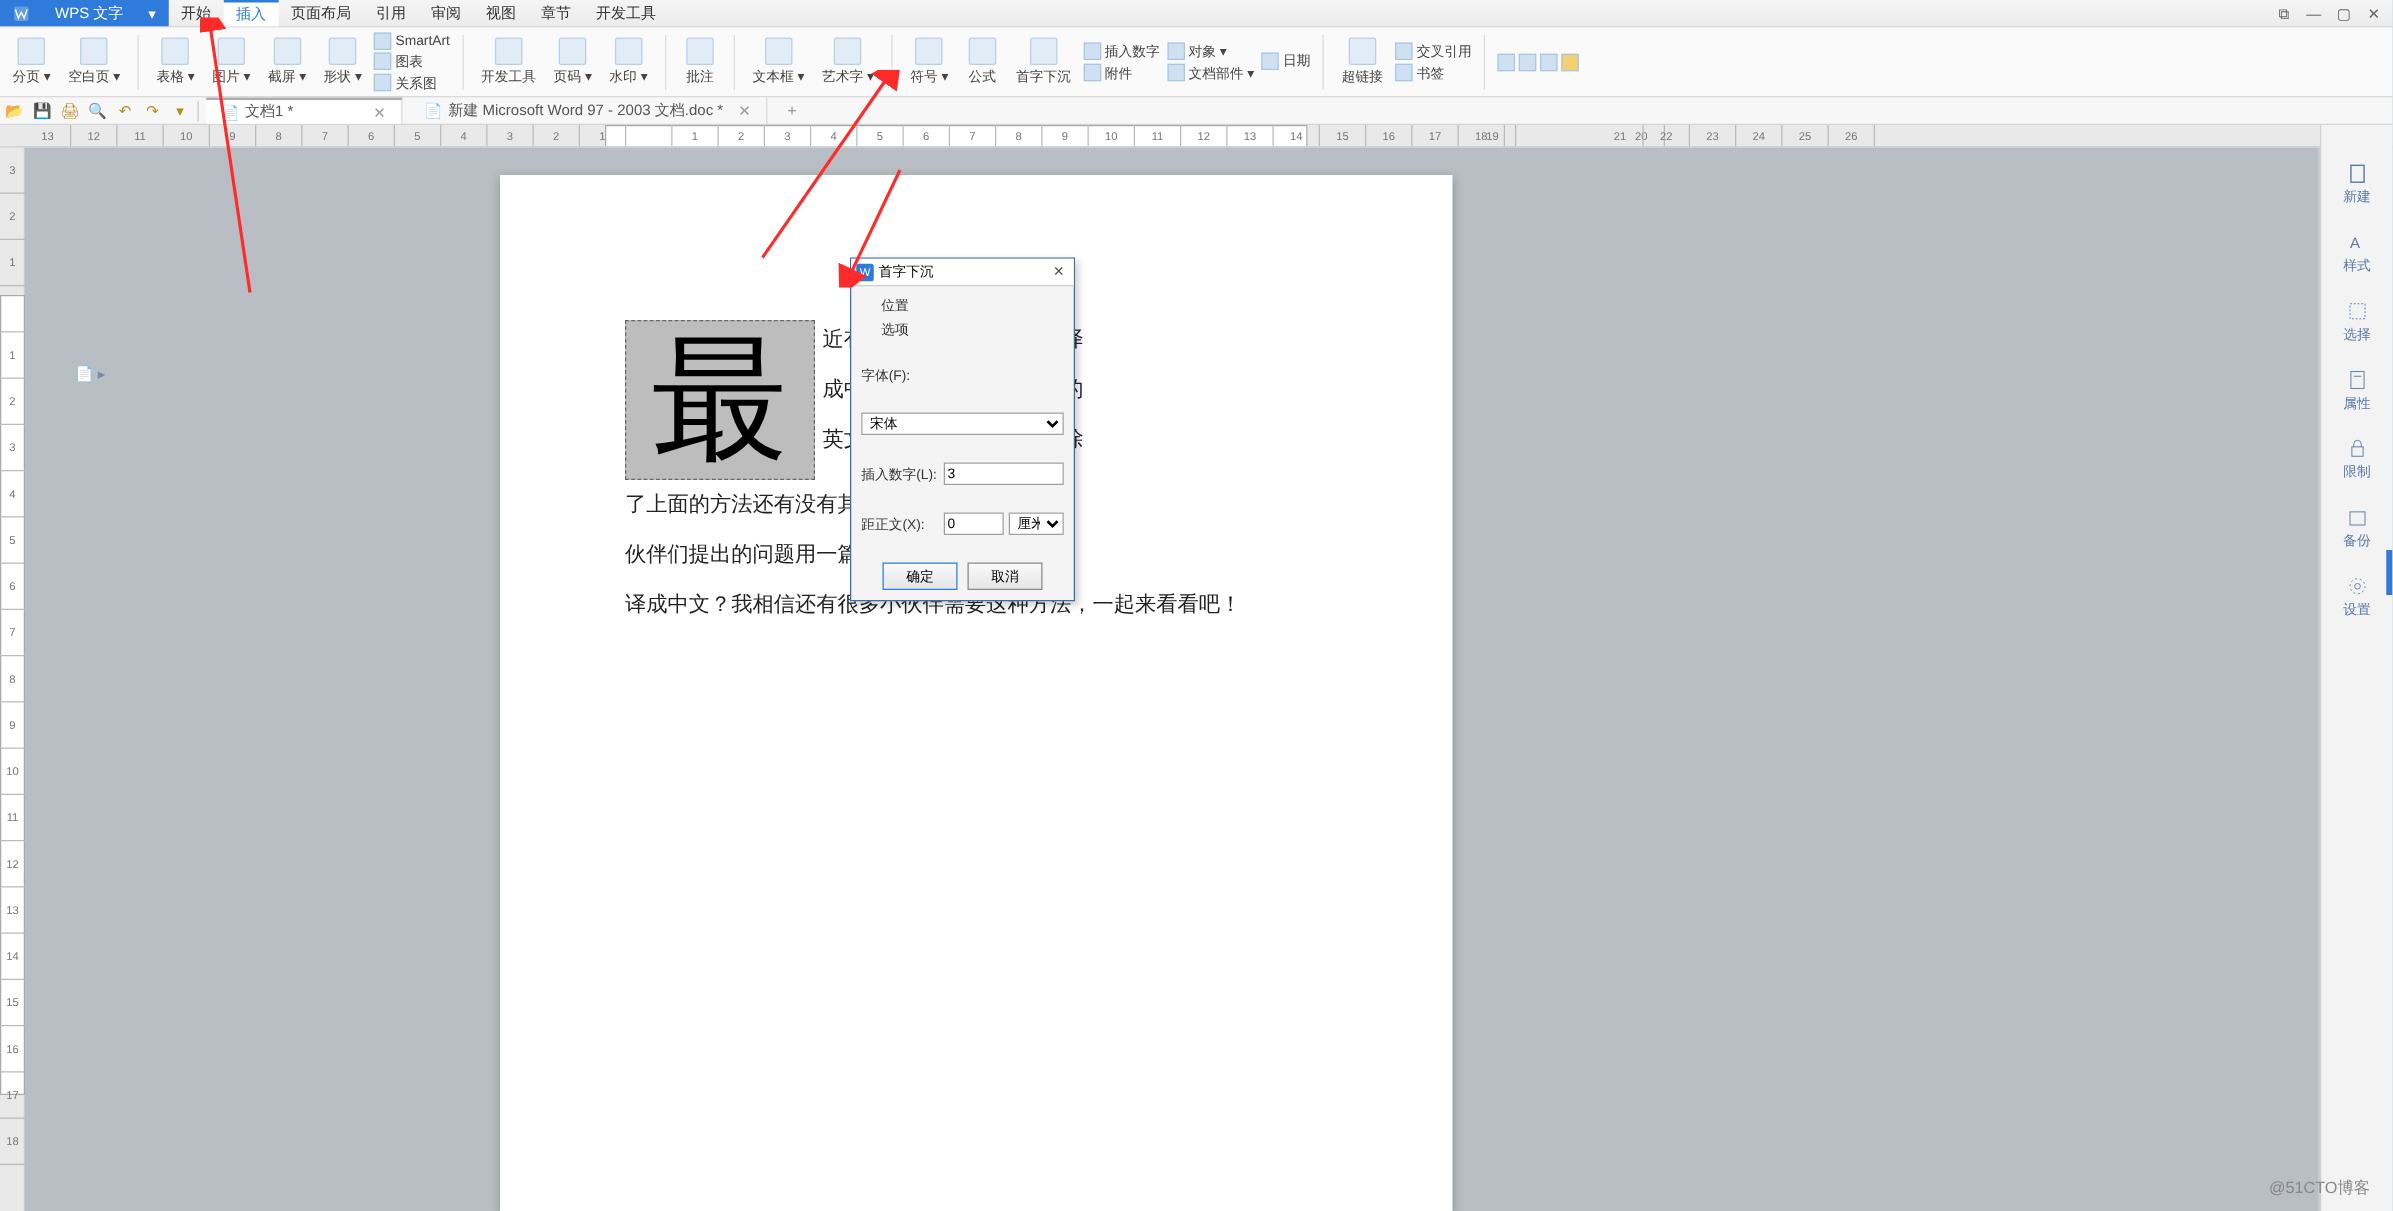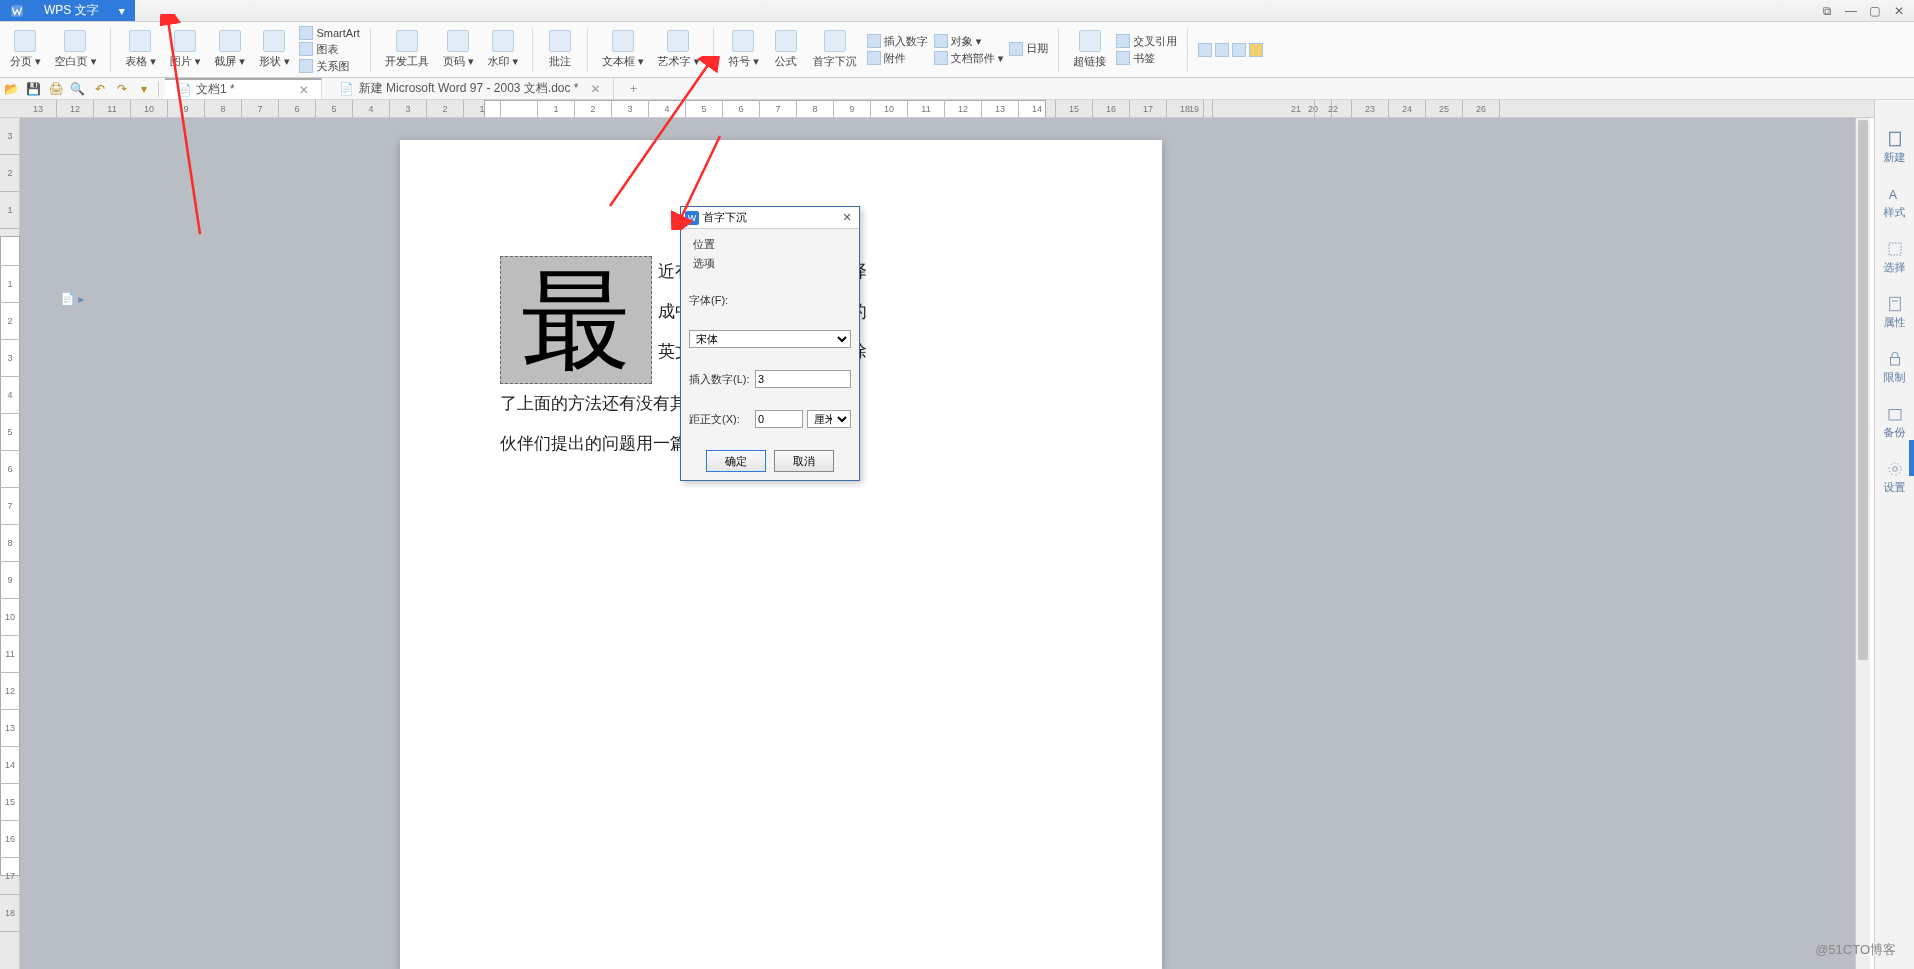--- a/index.html
+++ b/index.html
@@ -35,34 +35,34 @@
   .workspace{position:absolute;top:118px;left:0;right:44px;bottom:0;background:#b8bec3;display:flex;}
   .vruler{width:20px;background:#e9e9e9;border-right:1px solid #ccc;position:relative;font-size:9px;color:#777;}
   .vruler .vseg{position:absolute;left:0;height:37px;width:20px;border-bottom:1px solid #bbb;display:flex;align-items:center;justify-content:center;}
   .vruler .vwhite{position:absolute;left:0;width:20px;background:#fff;border:1px solid #aaa;}
   .canvas{flex:1;position:relative;overflow:hidden;}
   .page{position:absolute;left:380px;top:22px;width:762px;height:830px;background:#fff;box-shadow:0 2px 8px rgba(0,0,0,.25);}
   .pcontent{position:absolute;left:100px;top:112px;right:100px;font-size:17px;line-height:40px;color:#222;font-family:SimSun,serif;}
   .dropcap{float:left;width:152px;height:128px;margin-right:6px;margin-top:4px;background:#bdbdbd;border:1px dashed #666;display:flex;align-items:center;justify-content:center;font-size:110px;font-family:SimSun,serif;color:#000;line-height:1;}
   .navicon{position:absolute;left:40px;top:174px;color:#6a8fb7;font-size:12px;display:flex;align-items:center;gap:2px;}
   
-  .sidepanel{position:absolute;right:0;top:100px;bottom:0;width:40px;background:#f3f3f3;border-left:1px solid #d0d0d0;display:flex;flex-direction:column;align-items:center;padding-top:30px;gap:20px;}
+  .sidepanel{position:absolute;right:0;top:100px;bottom:0;width:58px;background:#f3f3f3;border-left:1px solid #d0d0d0;display:flex;flex-direction:column;align-items:center;padding-top:30px;gap:20px;}
   .sidepanel .sitem{display:flex;flex-direction:column;align-items:center;gap:2px;color:#5a7aa3;font-size:11px;cursor:pointer;}
   .sidepanel .sitem .sic{width:18px;height:18px;color:#5a7aa3;}
   .sidepanel .bar{position:absolute;right:0;top:340px;width:5px;height:36px;background:#2f7bdb;}
   
   .scrollbar{position:absolute;right:44px;top:118px;bottom:0;width:15px;background:#eee;border-left:1px solid #ccc;}
   .thumb{position:absolute;top:2px;left:2px;right:2px;height:540px;background:#c5c5c5;border-radius:2px;}
   
   .dialog{position:absolute;left:680px;top:206px;width:180px;background:#f4f4f4;border:1px solid #3b6ea5;box-shadow:3px 3px 6px rgba(0,0,0,.2);font-size:11px;}
   .dtitle{height:22px;background:#fff;border-bottom:1px solid #ccc;display:flex;align-items:center;padding:0 4px;gap:4px;}
   .dtitle .dic{width:14px;height:14px;background:#2f7bdb;border-radius:2px;display:flex;align-items:center;justify-content:center;color:#fff;font-size:9px;}
   .dtitle .close{margin-left:auto;width:16px;height:16px;display:flex;align-items:center;justify-content:center;color:#555;}
   .dbody{padding:4px 8px 8px;}
-  .dlabel{color:#333;margin:4px 4px 2px;}
+  .dlabel{color:#333;margin:4px 16px 2px;}
   .posrow{display:flex;gap:10px;justify-content:space-around;margin-bottom:6px;}
   .posopt{display:flex;flex-direction:column;align-items:center;gap:3px;padding:4px;}
   .posopt.active .thumbimg{border:2px solid #2f7bdb;}
   .thumbimg{width:40px;height:32px;background:#fff;border:1px solid #888;position:relative;}
   .thumbimg::after{content:"";position:absolute;left:4px;top:4px;width:10px;height:12px;background:#888;}
   .thumbimg.t1::after{background:transparent;}
   .thumbimg .lns{position:absolute;right:3px;top:4px;left:18px;bottom:4px;background:repeating-linear-gradient(#999 0 1px,transparent 1px 4px);}
   .thumbimg.t1 .lns{left:4px;}
   .frow{display:flex;align-items:center;margin:22px 0;gap:4px;}
   .frow label{flex:0 0 62px;color:#333;}
@@ -81,20 +81,30 @@
 <body>
 
 <div class="titlebar">
   <div class="app-badge">
     <svg viewBox="0 0 24 24">
         <rect x="2" y="2" width="20" height="20" rx="3" fill="#fff" opacity=".25"></rect>
         <path d="M4 6l4 12 4-8 4 8 4-12" stroke="#fff" stroke-width="2" fill="none"></path>
       </svg>
     <span>WPS 文字</span>
     <span>▾</span>
+  </div>
+  <div class="tabs-row">
+    <div class="menutab">开始</div>
+    <div class="menutab active">插入</div>
+    <div class="menutab">页面布局</div>
+    <div class="menutab">引用</div>
+    <div class="menutab">审阅</div>
+    <div class="menutab">视图</div>
+    <div class="menutab">章节</div>
+    <div class="menutab">开发工具</div>
   </div>
   <div class="winctl">
     <span>⧉</span>
     <span>—</span>
     <span>▢</span>
     <span>✕</span>
   </div>
 </div>
 
 <div class="ribbon">
@@ -327,20 +337,21 @@
     <div class="page">
       <div class="pcontent">
         <div class="dropcap">
             <span>最</span>
           </div>
         <div>近有很                                  将图片中的英文翻译</div>
         <div>成中文                                  如果要是将图片中的</div>
         <div>英文一                                  话太耽误时间了，除</div>
         <div style="clear:both">了上面的方法还有没有其                          是有的，于是我就将</div>
         <div>伙伴们提出的问题用一篇                          样将图片中的英文翻</div>
+        <div>译成中文？我相信还有很多小伙伴需要这种方法，一起来看看吧！</div>
       </div>
     </div>
   </div>
 </div>
 
 <div class="scrollbar">
   <div class="thumb"></div>
 </div>
 
 <div class="sidepanel">

